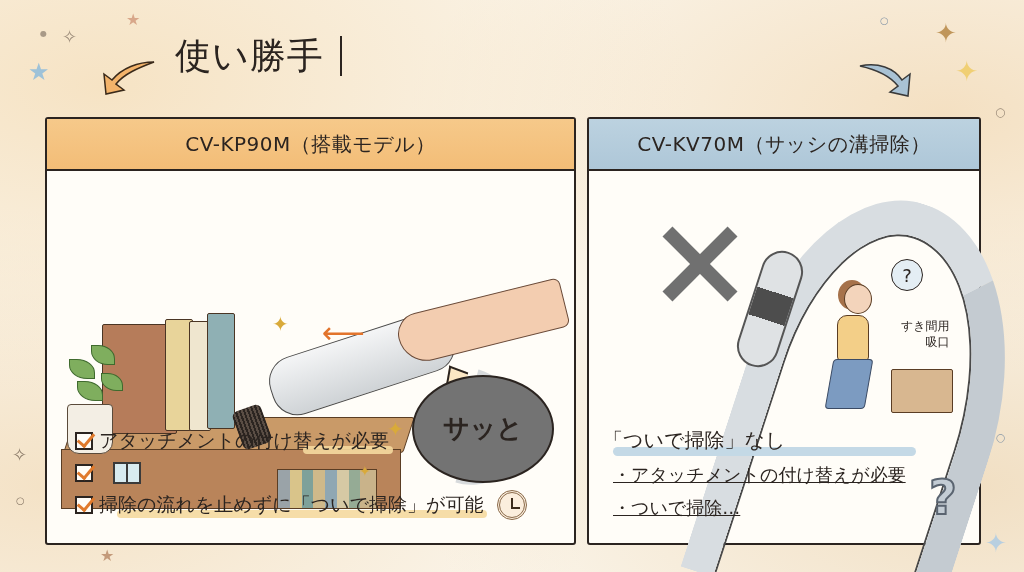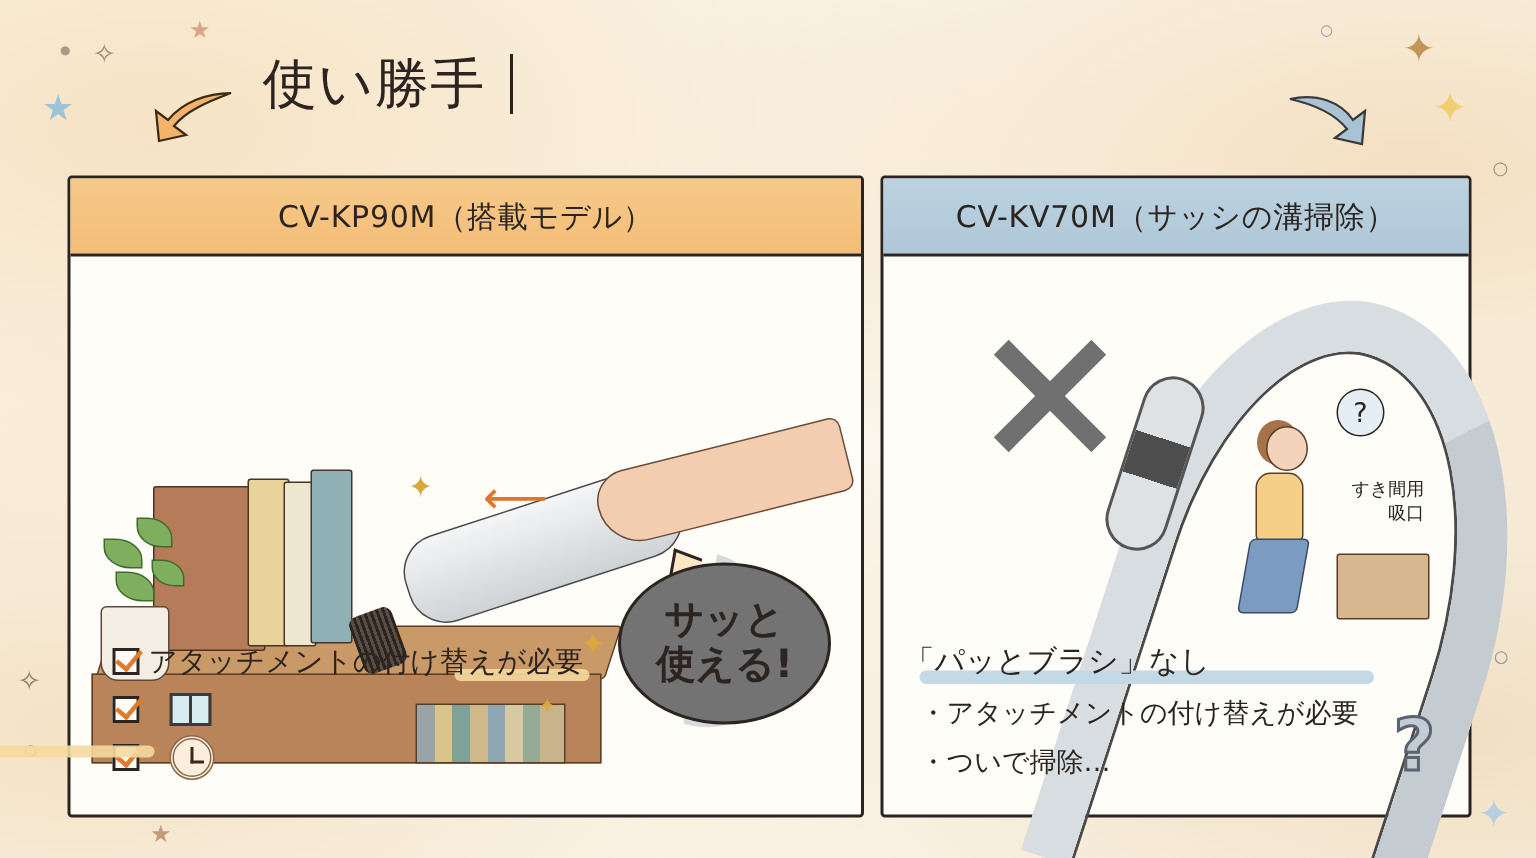--- a/index.html
+++ b/index.html
@@ -187,21 +187,21 @@
     position: absolute; left: 312px; top: 200px; font-size: 12px; line-height: 1.3; text-align: right;
   }
 
   .right-sub { position: absolute; left: 14px; top: 308px; }
   .right-heading { position: relative; font-size: 20px; }
   .right-heading .hl {
     position: absolute; left: 10px; right: -10px; bottom: -2px; height: 9px;
     background: #c4d9e6; border-radius: 5px; z-index: 0;
   }
   .right-heading .t { position: relative; z-index: 1; }
-  .bullet { font-size: 18px; margin-left: 10px; margin-top: 9px; }
+  .bullet { font-size: 18px; margin-left: 10px; margin-top: 9px; text-decoration: underline; }
   .big-q {
     position: absolute; left: 340px; top: 350px; font-size: 48px; font-weight: bold;
     color: #c3ccd4; -webkit-text-stroke: 2px #5a6470;
   }
 
   
   .curve-arrow-left {
     position: absolute; left: 98px; top: 58px; width: 60px; height: 40px;
   }
   .curve-arrow-right {
@@ -261,35 +261,34 @@
     <div class="hand"></div>
     <span class="motion-arrow">⟵</span>
     <span class="sparkle" style="left:225px;top:195px;">✦</span>
     <span class="sparkle" style="left:340px;top:300px;">✦</span>
     <span class="sparkle" style="left:312px;top:345px;font-size:14px;">✦</span>
   </div>
 
   <div class="bubble-tail"></div>
   <div class="bubble">
     <span>サッと</span>
-    <span>使える!</span>
   </div>
 
   <div class="checklist">
     <div class="check-item">
       <span class="checkbox"></span>
       <span class="check-text"><span class="hl" style="width:90px;"></span><span class="t">アタッチメントの付け替えが必要</span></span>
     </div>
     <div class="check-item">
       <span class="checkbox"></span>
       <span class="window-icon"></span>
     </div>
     <div class="check-item">
       <span class="checkbox"></span>
-      <span class="check-text"><span class="hl" style="width:370px;"></span></span>
+      <span class="check-text"><span class="hl" style="width:370px;"></span><span class="t">掃除の流れを止めずに「ついで掃除」が可能</span></span>
       <span class="clock-icon"></span>
     </div>
   </div>
 </section>
 
 <section class="panel panel-right">
   <div class="panel-header">CV-KV70M（サッシの溝掃除）</div>
 
   <div>
     <div class="cross"></div>
@@ -301,19 +300,19 @@
     <div class="person-legs"></div>
     <div class="nozzle-label">
       <div>すき間用</div>
       <div>吸口</div>
     </div>
     <div class="box"></div>
   </div>
 
   <div class="right-sub">
     <div class="right-heading">
-      <span class="hl"></span><span class="t">「パッとブラシ」なし</span>
+      <span class="hl"></span><span class="t">「ついで掃除」なし</span>
     </div>
     <div class="bullet">・アタッチメントの付け替えが必要</div>
     <div class="bullet">・ついで掃除…</div>
   </div>
   <div class="big-q">?</div>
 </section>
 
 </body></html>

